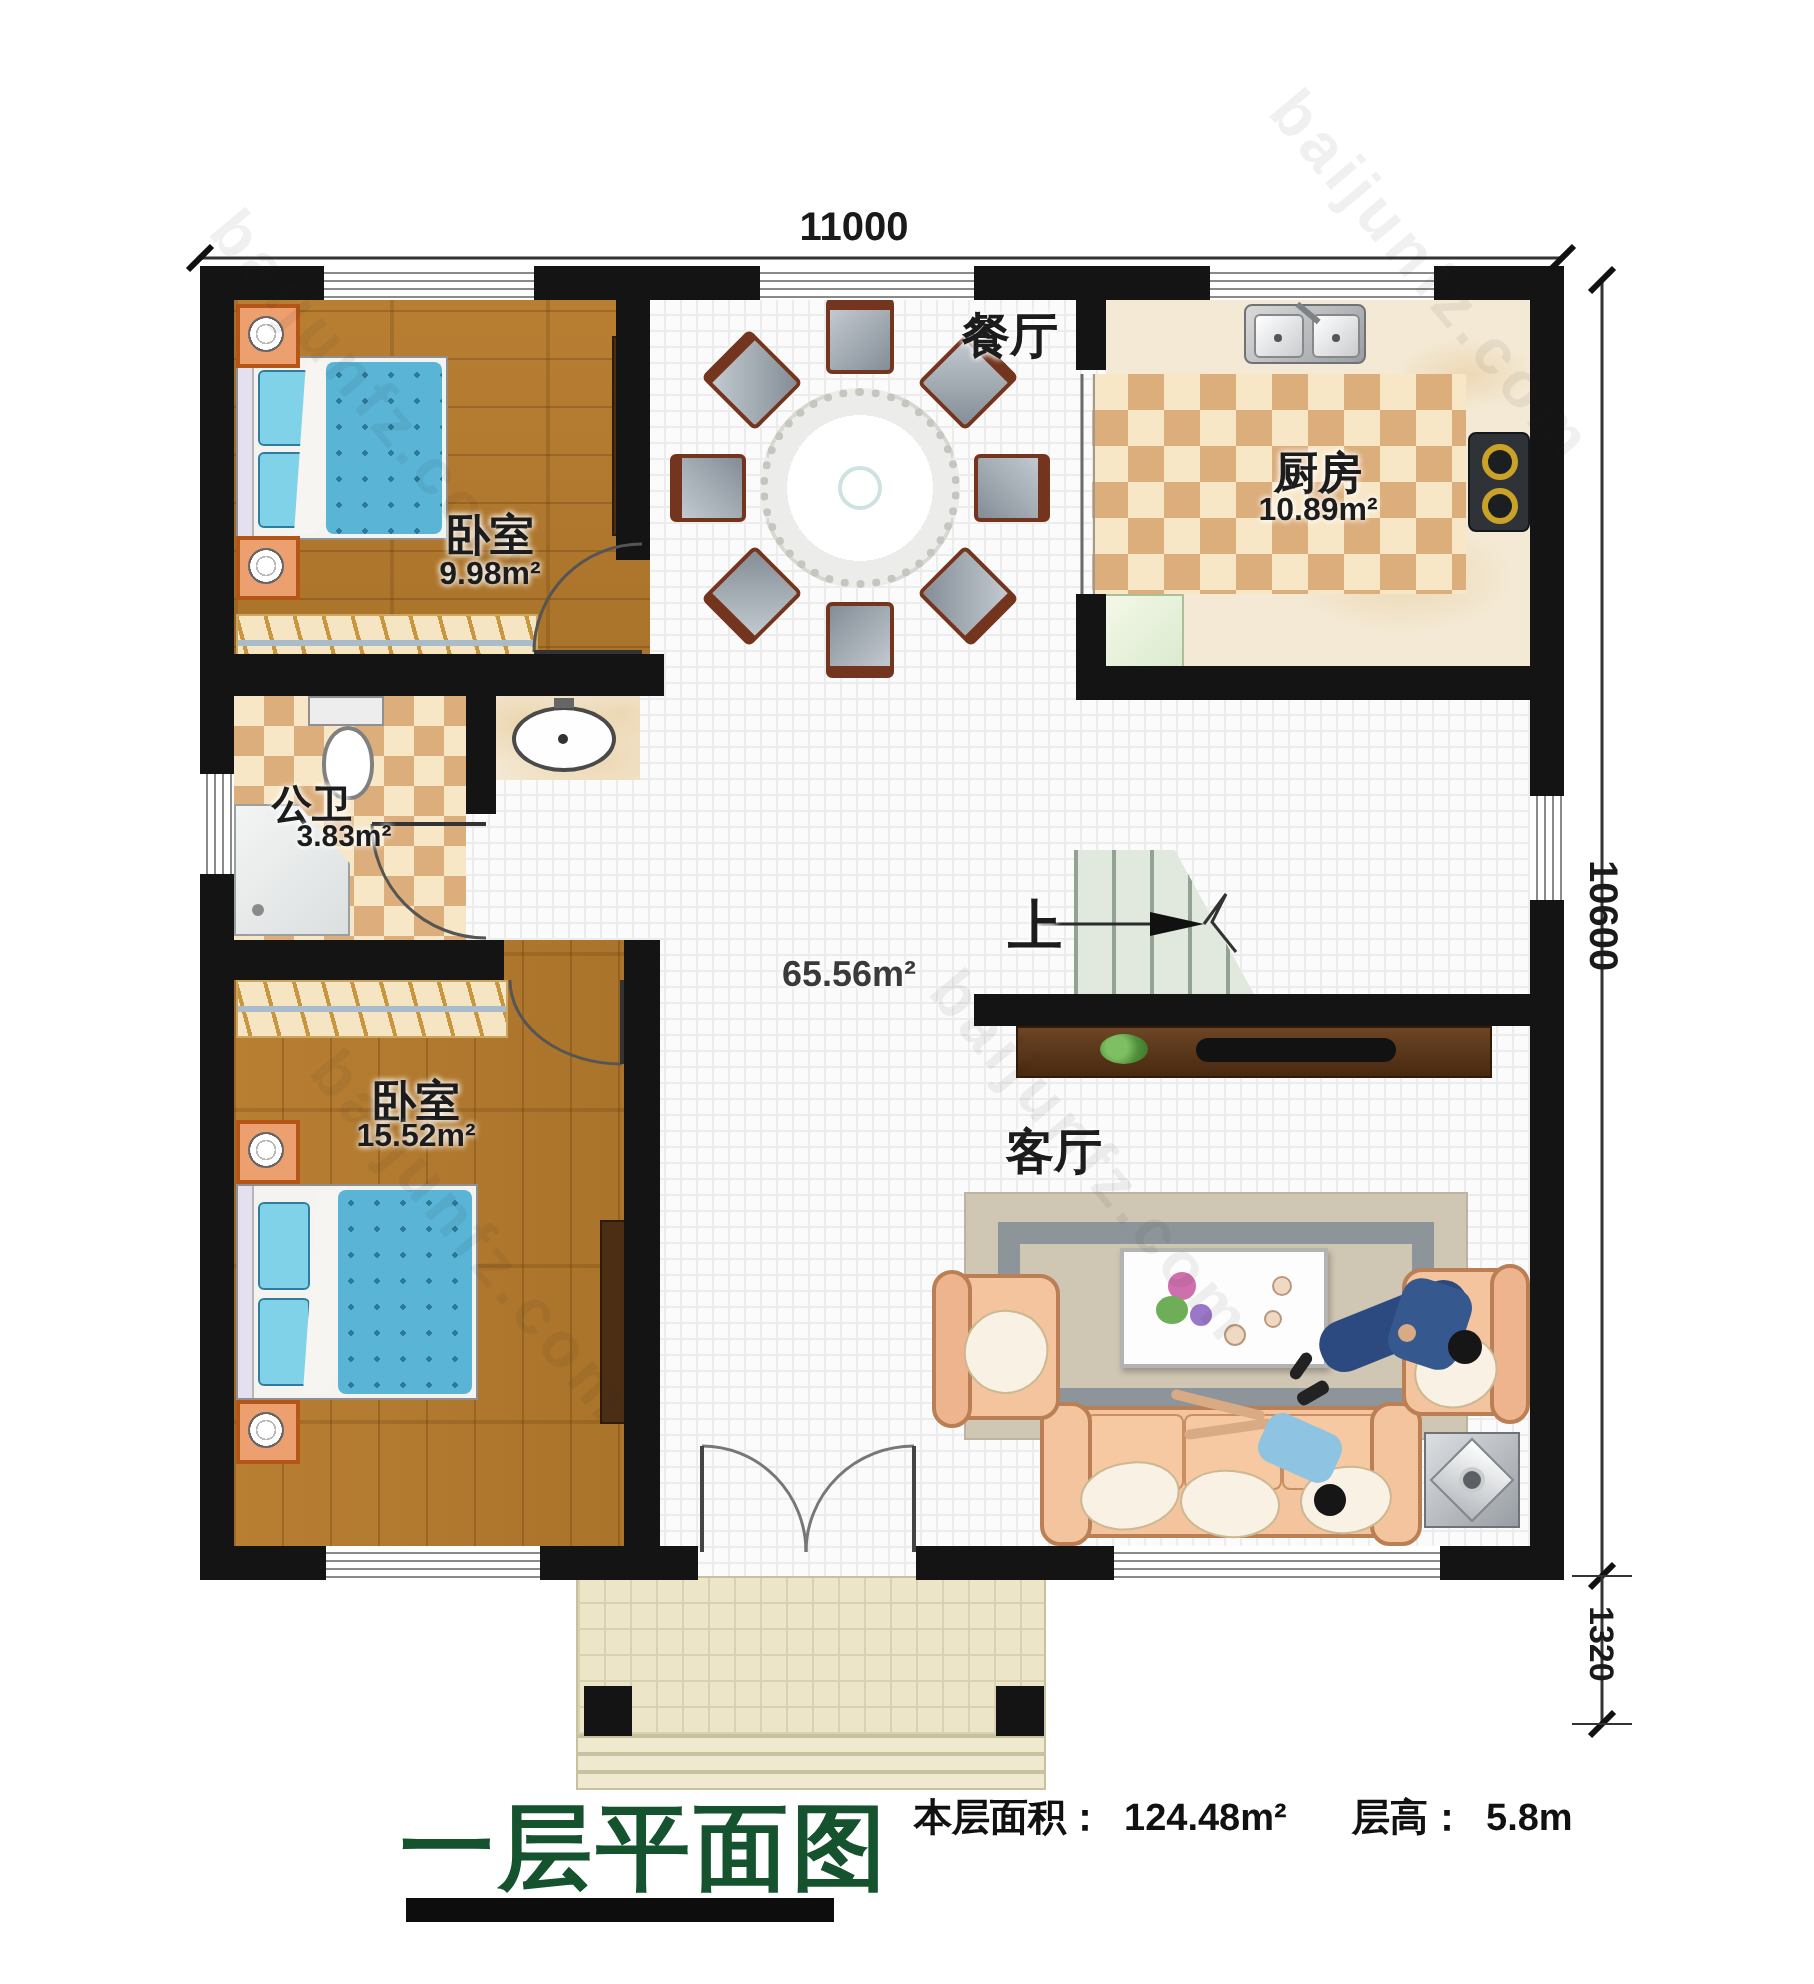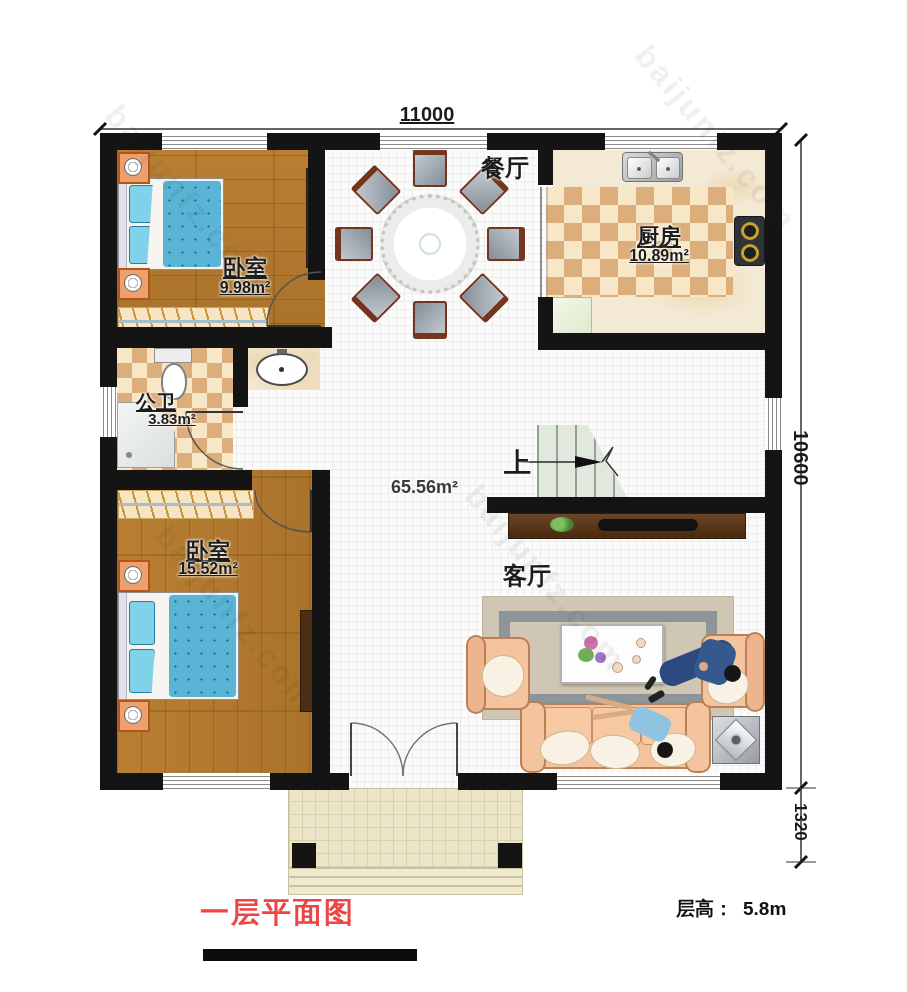--- a/index.html
+++ b/index.html
@@ -58,26 +58,26 @@
   .rug{position:absolute;left:483px;top:597px;width:250px;height:122px;background:#cfc6b3;box-shadow:0 0 0 1px #bdb3a0;}
   .rug-band{position:absolute;left:16px;top:14px;right:16px;bottom:14px;border:11px solid #8d959b;}
   .ctable{position:absolute;left:560px;top:624px;width:100px;height:56px;background:#fdfdfd;border:2px solid #b3b3b3;box-shadow:1px 2px 3px rgba(0,0,0,.25);}
   .sidetable{position:absolute;left:712px;top:716px;width:46px;height:46px;background:linear-gradient(135deg,#dcdfe2,#989da3);border:1px solid #6f7378;}
   .sidetable .diamond{position:absolute;left:8px;top:8px;right:8px;bottom:8px;background:linear-gradient(160deg,#ffffff,#b4b9be);border:1px solid #83888d;transform:rotate(45deg);}
   .sidetable .knob{position:absolute;left:50%;top:50%;width:9px;height:9px;border-radius:50%;background:#5c5f63;border:2px solid #caccce;transform:translate(-50%,-50%);}
   
   .lbl{position:absolute;font-weight:bold;color:#1c1c1c;text-shadow:0 0 3px #fff,0 0 3px #fff;white-space:nowrap;}
   .room-name{font-size:22px;}
   .room-area{font-size:16px;}
-  .ctr{transform:translateX(-50%);text-decoration:underline;}
+  .ctr{transform:translateX(-50%);}
   .dim{position:absolute;font-weight:bold;color:#1a1a1a;font-size:20px;white-space:nowrap;}
   .vert{transform:rotate(90deg);transform-origin:left top;}
   .wm{position:absolute;color:rgba(40,40,40,.07);font-size:32px;font-weight:bold;letter-spacing:3px;transform:rotate(50deg);white-space:nowrap;pointer-events:none;}
   
-  .plan-title{position:absolute;left:200px;top:893px;font-size:29px;font-weight:bold;color:#ef4444;letter-spacing:2px;}
+  .plan-title{position:absolute;left:200px;top:893px;font-size:47px;font-weight:bold;color:#14532d;letter-spacing:2px;}
   .title-bar{position:absolute;left:203px;top:949px;width:214px;height:12px;background:#0d0d0d;}
   .stat-row{position:absolute;left:457px;font-size:19px;font-weight:bold;color:#111;white-space:nowrap;}
   .stat-row .val{margin-left:10px;}
   .fixture{position:absolute;box-sizing:border-box;}
   svg.overlay{position:absolute;left:0;top:0;pointer-events:none;}
 </style>
 </head>
 <body>
 
 <div class="canvas">
@@ -295,17 +295,20 @@
   <div class="lbl" style="left:503px;top:560px;font-size:24px;">客厅</div>
   <div class="lbl" style="left:504px;top:445px;font-size:27px;">上</div>
 
   <div class="wm" style="left:70px;top:180px;">baijunfz.com</div>
   <div class="wm" style="left:430px;top:560px;">baijunfz.com</div>
   <div class="wm" style="left:600px;top:120px;">baijunfz.com</div>
   <div class="wm" style="left:120px;top:600px;">baijunfz.com</div>
 
   <div class="plan-title">一层平面图</div>
   <div class="title-bar"></div>
+  <div class="stat-row" style="top:896px;">
+    <span class="key">本层面积：</span><span class="val">124.48m²</span>
+  </div>
   <div class="stat-row" style="left:676px;top:896px;">
     <span class="key">层高：</span><span class="val">5.8m</span>
   </div>
 
 </div>
 
 </body></html>

